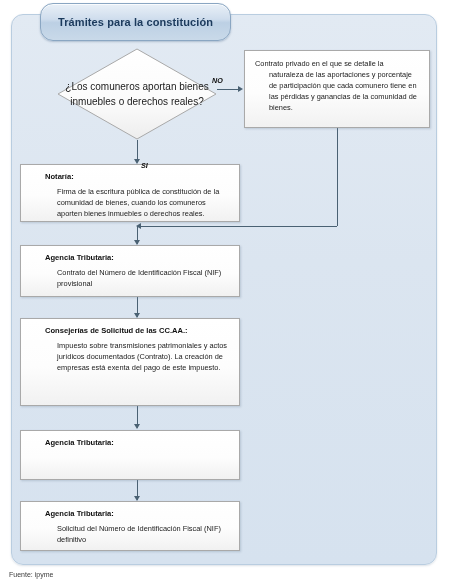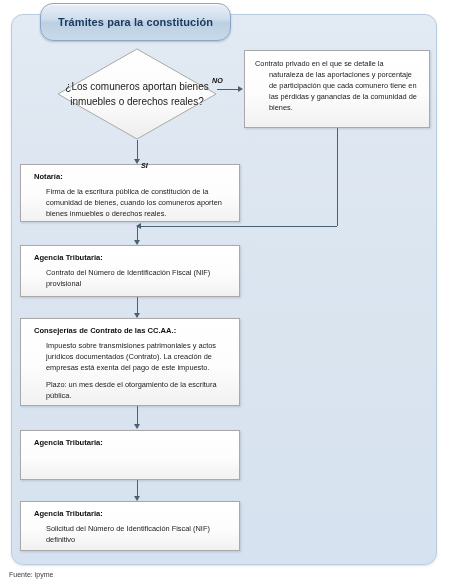--- a/index.html
+++ b/index.html
@@ -54,21 +54,21 @@
     white-space: nowrap;
   }
 
   
   .box {
     position: absolute;
     box-sizing: border-box;
     border: 1px solid #a9a9a9;
     background: linear-gradient(180deg, #ffffff 0%, #fdfdfd 55%, #f1f1f1 100%);
     box-shadow: 1px 1px 2px rgba(120,140,160,0.35);
-    padding: 7px 9px 8px 13px;
+    padding: 7px 9px 8px 24px;
     z-index: 4;
   }
   .box .head {
     font-size: 7.6px;
     font-weight: bold;
     color: #101010;
     line-height: 1.25;
     margin: 0 0 6px 0;
   }
   .box .body {
@@ -219,23 +219,22 @@
 
 <div class="box" id="box-agencia1" style="left:20px; top:245px; width:220px; height:52px;">
   <p class="head">Agencia Tributaria:</p>
   <p class="body">Contrato del Número de Identificación Fiscal (NIF) provisional</p>
 </div>
 
 <div class="vline" style="left:137px; top:297px; height:20px;"></div>
 <div class="arrow-down" style="left:133.5px; top:313px;"></div>
 
 <div class="box" id="box-consejerias" style="left:20px; top:318px; width:220px; height:88px;">
-  <p class="head">Consejerías de Contrato de las CC.AA.:</p>
+  <p class="head">Consejerías de Solicitud de las CC.AA.:</p>
   <p class="body">Impuesto sobre transmisiones patrimoniales y actos jurídicos documentados (Contrato). La creación de empresas está exenta del pago de este impuesto.</p>
-  <p class="body"><b>Plazo</b><span>: un mes desde el otorgamiento de la escritura pública.</span></p>
 </div>
 
 <div class="vline" style="left:137px; top:406px; height:22px;"></div>
 <div class="arrow-down" style="left:133.5px; top:424px;"></div>
 
 <div class="box" id="box-agencia2" style="left:20px; top:430px; width:220px; height:50px;">
   <p class="head">Agencia Tributaria:</p>
 </div>
 
 <div class="vline" style="left:137px; top:480px; height:20px;"></div>

